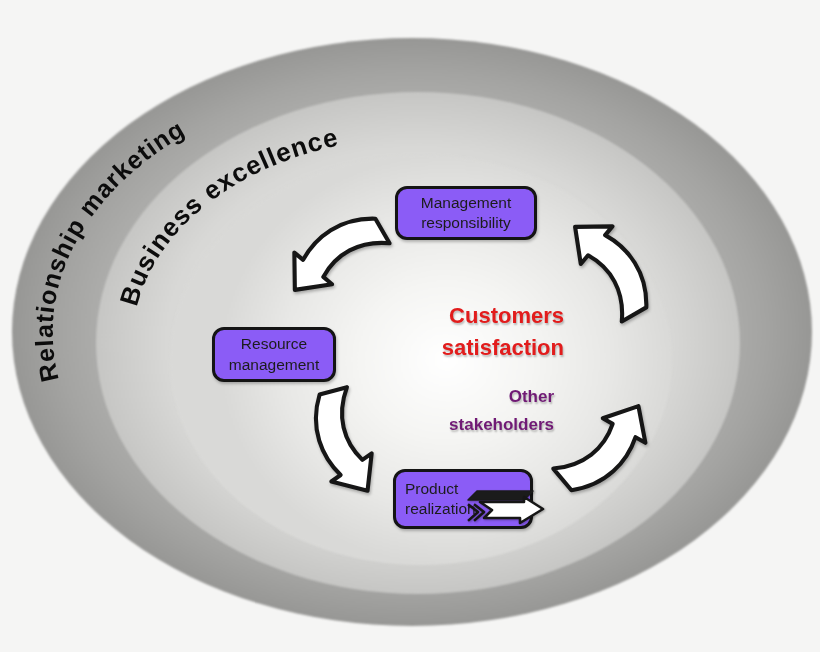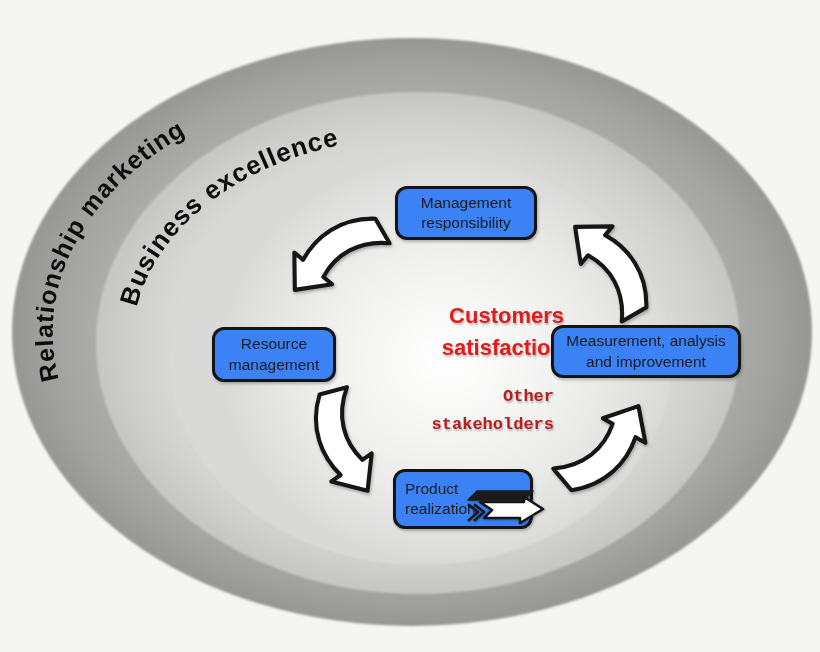--- a/index.html
+++ b/index.html
@@ -27,21 +27,21 @@
     font-family:"Liberation Sans", sans-serif;
     font-weight:bold; fill:#0c0c0c; letter-spacing:1px;
   }
   .rt-outer { font-size:25px; }
   .rt-middle { font-size:26px; }
   .arrow-svg { position:absolute; z-index:4; overflow:visible;
     filter:drop-shadow(1px 2px 1.5px rgba(0,0,0,0.28)); }
   .arrow-path { fill:#ffffff; stroke:#161616; stroke-width:5; stroke-linejoin:round; }
   .node {
     position:absolute; z-index:6;
-    background:#3b82f6; border:3px solid #141414; border-radius:12px;
+    background:#8b5cf6; border:3px solid #141414; border-radius:12px;
     display:flex; align-items:center; justify-content:center;
     text-align:center; white-space:pre-line;
     font-size:15.5px; line-height:1.3; color:#1c1c1c;
     box-shadow:1px 2px 3px rgba(0,0,0,0.25);
   }
   .node-management  { left:395px; top:186px; width:142px; height:54px; }
   .node-measurement { left:551px; top:325px; width:190px; height:53px; }
   .node-resource    { left:212px; top:327px; width:124px; height:55px; }
   .node-product     { left:393px; top:469px; width:140px; height:60px;
                       justify-content:flex-start; text-align:left; padding-left:9px; }
@@ -95,31 +95,29 @@
     </g>
   </svg>
   <svg class="arrow-svg" style="left:525px; top:185px;" width="170" height="170" viewBox="-85 -85 170 170">
     <g transform="rotate(70) scale(0.82) translate(-74,-40)">
       <path class="arrow-path" d="M 132 14 C 92 -2 56 10 32 31 L 25 19 L 10 62 L 55 71 L 48 59 C 72 38 104 32 138 48 Z"></path>
     </g>
   </svg>
 
   <div class="center-text center-primary" style="color:#e21c1c;">Customers
 satisfaction</div>
-  <div class="center-text center-secondary" style="color:#b91c1c;font-family:Liberation Mono, monospace;">Other
+  <div class="center-text center-secondary" style="color:#701a75;">Other
 stakeholders</div>
 
   <div class="node node-management">Management
 responsibility</div>
   <div class="node node-resource">Resource
 management</div>
   <div class="node node-product">Product
 realization</div>
-  <div class="node node-measurement">Measurement, analysis
-and improvement</div>
 
   <svg class="ff-icon" width="88" height="46" viewBox="0 0 88 46">
     <path class="ff-top" d="M 6 18 L 15 9 L 71 9 L 62 18 Z"></path>
     <path class="ff-body" d="M 18 20 L 62 20 L 62 15 L 81 27 L 58 41 L 58 36 L 22 36 L 30 28 Z"></path>
     <path class="ff-chev" d="M 7 23 L 16 30 L 7 38"></path>
     <path class="ff-chev" d="M 13 23 L 22 30 L 13 38"></path>
   </svg>
 
 </div>
 

